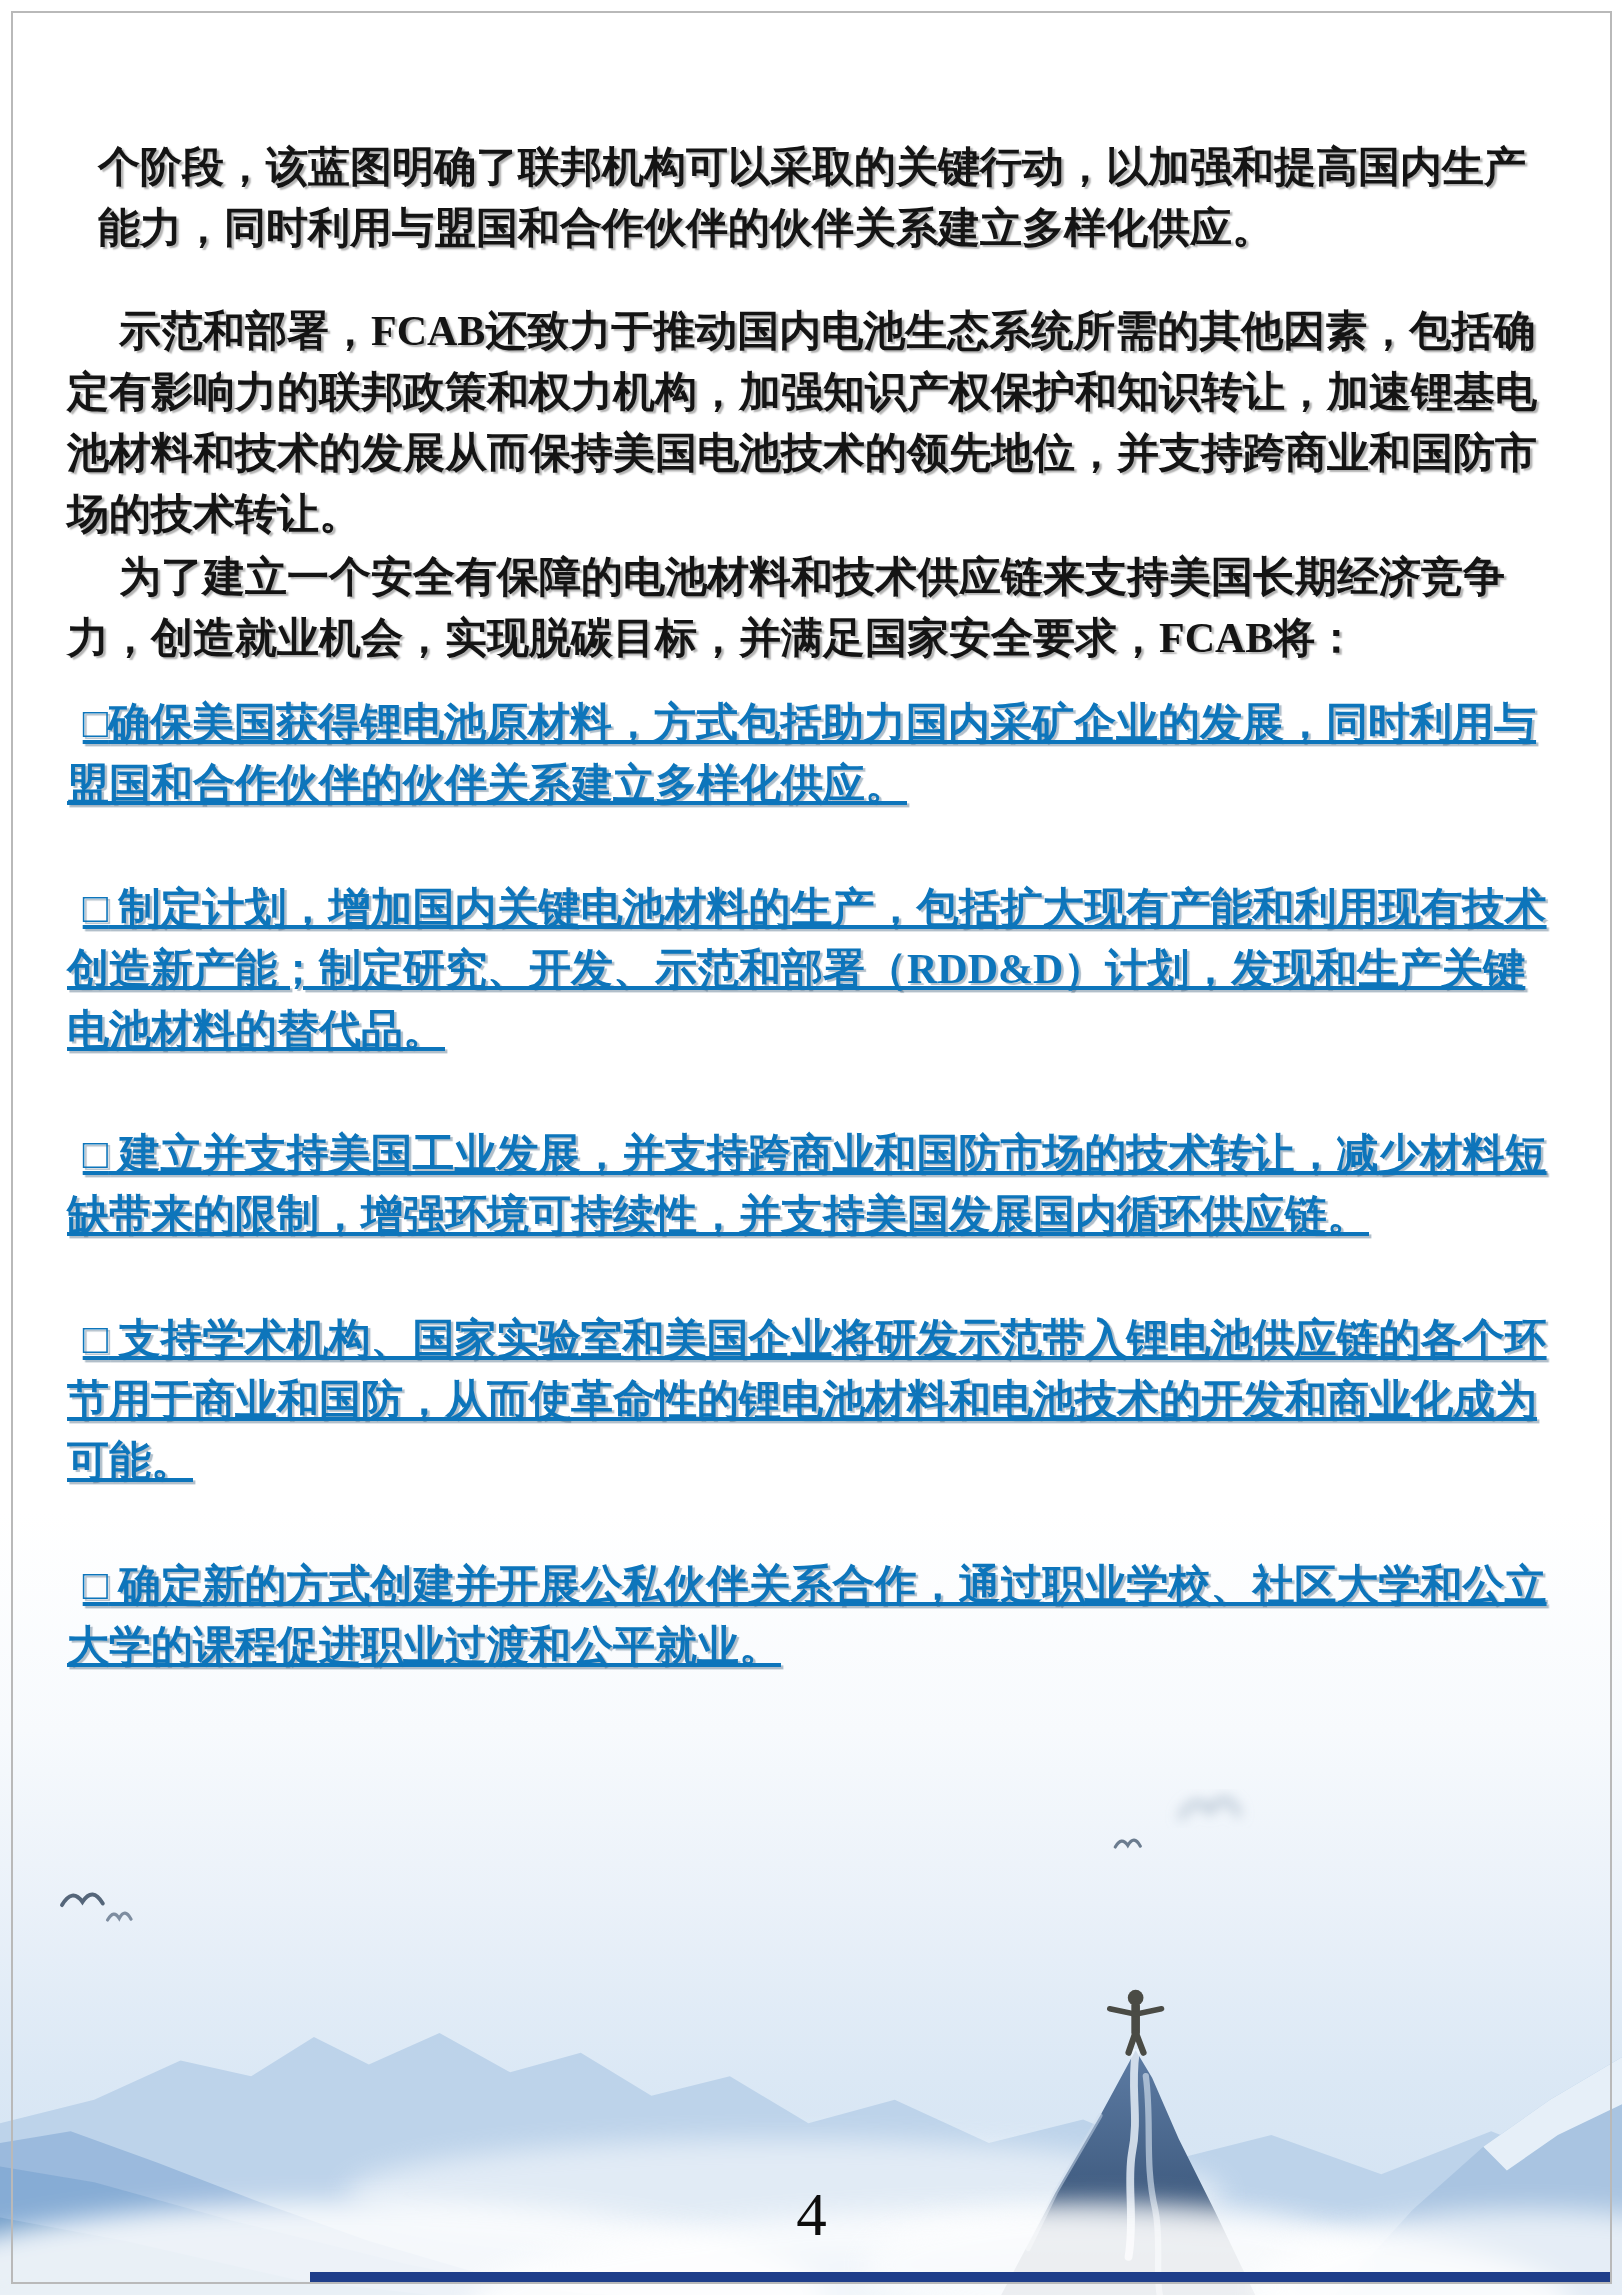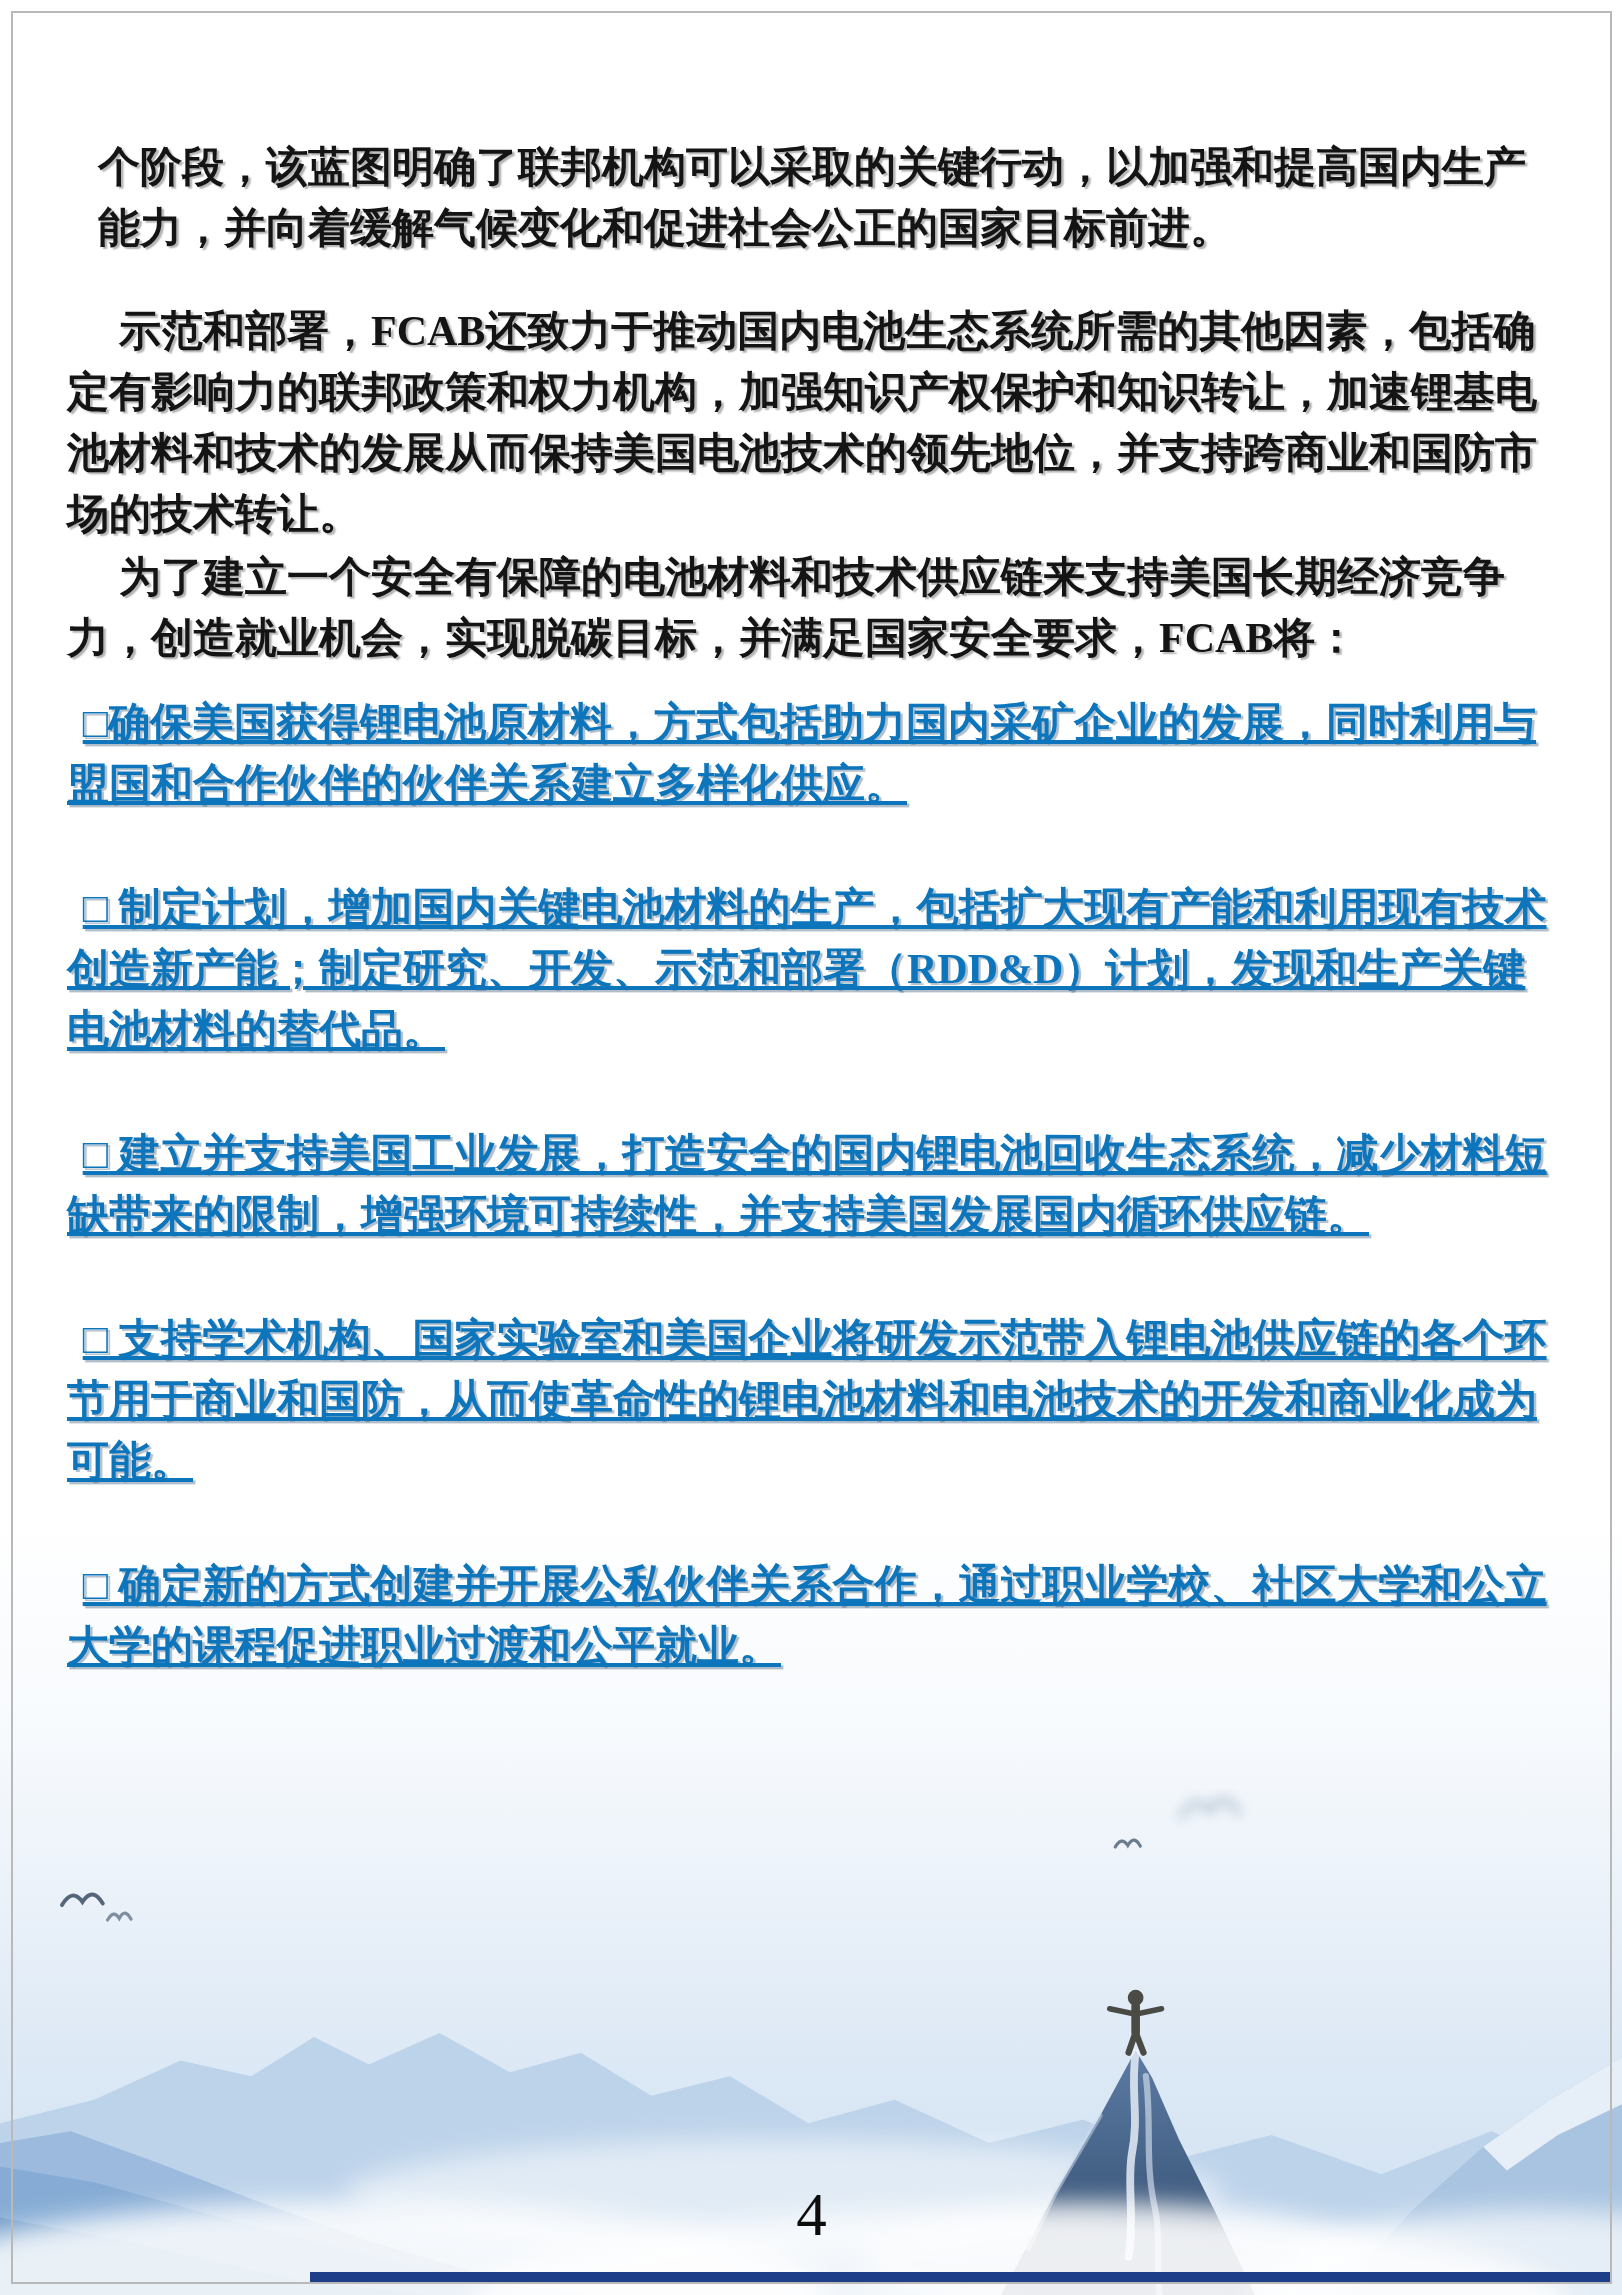--- a/index.html
+++ b/index.html
@@ -115,27 +115,27 @@
     <g fill="none" stroke-linecap="round">
       <path d="M79,502 Q92,480 105,498 Q118,478 131,500" stroke="#55667a" stroke-width="5"></path>
       <path d="M137,521 Q145,507 152,519 Q159,505 167,520" stroke="#7e8da0" stroke-width="4"></path>
       <path d="M1421,428 Q1429,414 1437,426 Q1445,412 1453,427" stroke="#6b7c8f" stroke-width="4"></path>
       <path d="M1505,390 Q1522,358 1542,382 Q1562,352 1578,386" stroke="#9fb0c2" stroke-width="6" filter="url(#soft2)"></path>
     </g>
   </svg>
 </div>
 
 <main class="content">
-  <p class="para p-first">个阶段，该蓝图明确了联邦机构可以采取的关键行动，以加强和提高国内生产能力，并向着缓解气候变化和促进社会公正的国家目标前进。</p>
+  <p class="para p-first">个阶段，该蓝图明确了联邦机构可以采取的关键行动，以加强和提高国内生产能力，同时利用与盟国和合作伙伴的伙伴关系建立多样化供应。</p>
   <p class="para p-indent p-2">示范和部署，FCAB还致力于推动国内电池生态系统所需的其他因素，包括确定有影响力的联邦政策和权力机构，加强知识产权保护和知识转让，加速锂基电池材料和技术的发展从而保持美国电池技术的领先地位，并支持跨商业和国防市场的技术转让。</p>
   <p class="para p-indent p-3">为了建立一个安全有保障的电池材料和技术供应链来支持美国长期经济竞争力，创造就业机会，实现脱碳目标，并满足国家安全要求，FCAB将：</p>
 
   <p class="bullet"><span class="box">□</span><span>确保美国获得锂电池原材料，方式包括助力国内采矿企业的发展，同时利用与盟国和合作伙伴的伙伴关系建立多样化供应。</span></p>
   <p class="bullet"><span class="box">□</span><span> 制定计划，增加国内关键电池材料的生产，包括扩大现有产能和利用现有技术创造新产能；制定研究、开发、示范和部署（RDD&amp;D）计划，发现和生产关键电池材料的替代品。</span></p>
-  <p class="bullet"><span class="box">□</span><span> 建立并支持美国工业发展，打造安全的国内锂电池回收生态系统，减少材料短缺带来的限制，增强环境可持续性，并支持美国发展国内循环供应链。</span></p>
+  <p class="bullet"><span class="box">□</span><span> 建立并支持美国工业发展，并支持跨商业和国防市场的技术转让，减少材料短缺带来的限制，增强环境可持续性，并支持美国发展国内循环供应链。</span></p>
   <p class="bullet"><span class="box">□</span><span> 支持学术机构、国家实验室和美国企业将研发示范带入锂电池供应链的各个环节用于商业和国防，从而使革命性的锂电池材料和电池技术的开发和商业化成为可能。</span></p>
   <p class="bullet"><span class="box">□</span><span> 确定新的方式创建并开展公私伙伴关系合作，通过职业学校、社区大学和公立大学的课程促进职业过渡和公平就业。</span></p>
 </main>
 
 <div class="footer-bar"></div>
 <div class="page-number">4</div>
 <div class="frame"></div>
 
 
 </body></html>

